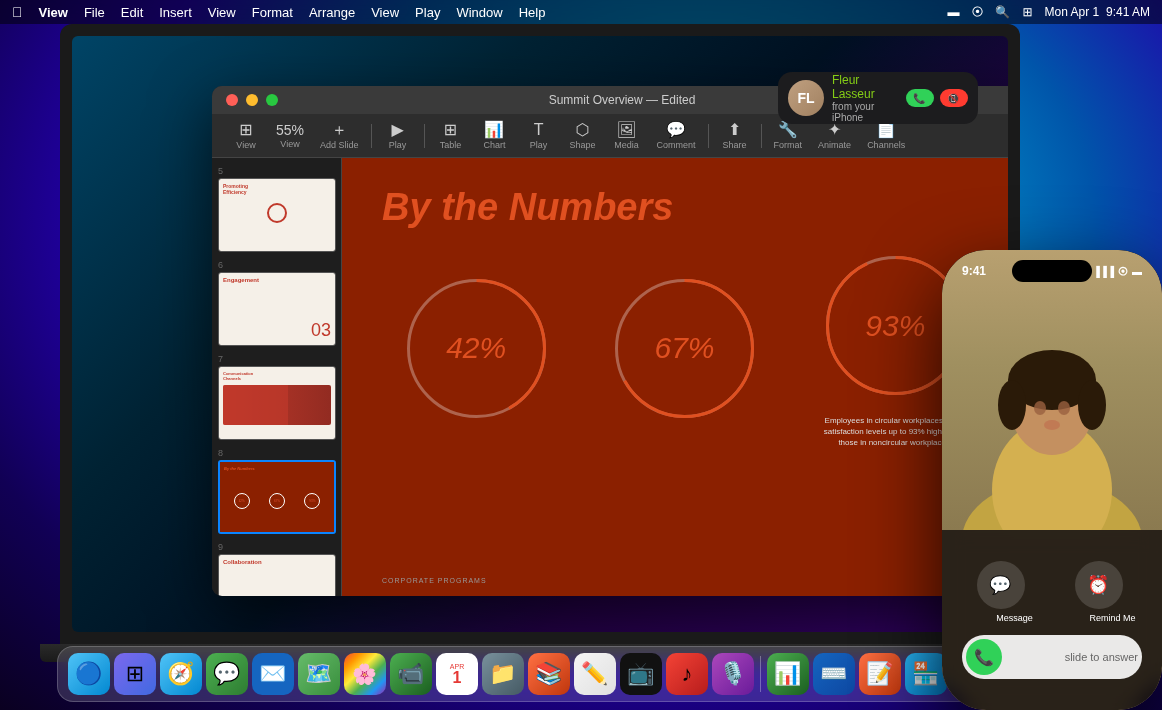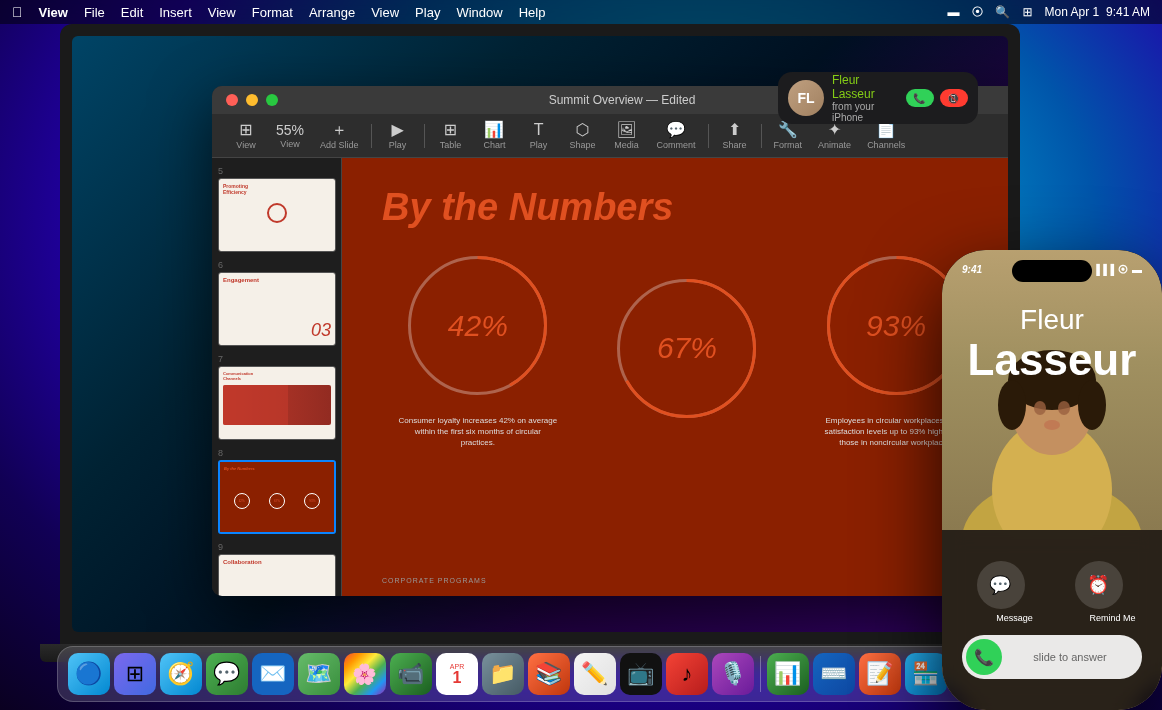--- a/index.html
+++ b/index.html
@@ -279,21 +279,21 @@
     }
 
     
     .s5 { background: #f5f0e8; }
     .s5-title { font-size: 5px; font-weight: 700; color: #c0392b; line-height: 1.2; }
     .s5-circle { width: 20px; height: 20px; border-radius: 50%; border: 2px solid #c0392b; margin: 4px auto; }
 
     
     .s6 { background: #f5f0e8; }
     .s6-title { font-size: 6px; font-weight: 700; color: #c0392b; }
-    .s6-num { font-size: 18px; font-weight: 300; color: #c0392b; text-align: right; margin-top: auto; font-style: italic; }
+    .s6-num { font-size: 18px; font-weight: 300; color: #c0392b; text-align: right; margin-top: auto; }
 
     
     .s7 { background: #f5f0e8; }
     .s7-title { font-size: 4px; font-weight: 700; color: #c0392b; }
 
     
     .s8 { background: #8b2000; }
     .s8-circles { display: flex; justify-content: space-around; align-items: center; flex: 1; }
     .s8-circle { width: 16px; height: 16px; border-radius: 50%; border: 1.5px solid white; display: flex; align-items: center; justify-content: center; }
     .s8-pct { font-size: 3px; color: #e05030; }
@@ -448,23 +448,22 @@
       right: 0;
       display: flex;
       justify-content: space-between;
       padding: 0 20px;
       z-index: 20;
       font-size: 11px;
       font-weight: 600;
       color: white;
     }
     .iphone-time {
-      font-size: 10px;
+      font-size: 12px;
       font-weight: 600;
-      font-style: italic;
     }
     .iphone-icons {
       display: flex;
       gap: 4px;
       align-items: center;
       font-size: 10px;
     }
 
     .caller-photo {
       position: absolute;
@@ -559,21 +558,21 @@
       height: 36px;
       border-radius: 50%;
       background: #30d158;
       display: flex;
       align-items: center;
       justify-content: center;
       font-size: 16px;
     }
     .slide-text {
       flex: 1;
-      text-align: center;
+      text-align: right;
       font-size: 11px;
       color: #666;
       font-weight: 500;
     }
 
     
     .dock-finder { background: linear-gradient(135deg, #4fc3f7, #0288d1); }
     .dock-launchpad { background: linear-gradient(135deg, #7b68ee, #4169e1); }
     .dock-safari { background: linear-gradient(135deg, #4fc3f7, #0078d7); }
     .dock-messages { background: linear-gradient(135deg, #4caf50, #2e7d32); }
@@ -778,21 +777,20 @@
             <div class="circles-container">
 
               <div class="circle-wrapper">
                 <div class="circle-svg-container">
                   <svg width="155" height="155" viewBox="0 0 155 155">
                     <circle cx="77.5" cy="77.5" r="68" fill="none" stroke="rgba(255,255,255,0.3)" stroke-width="3"></circle>
                     <circle cx="77.5" cy="77.5" r="68" fill="none" stroke="#e05020" stroke-width="3" stroke-dasharray="427.26" stroke-dashoffset="247.81" transform="rotate(-90 77.5 77.5)"></circle>
                   </svg>
                   <div class="circle-inner-text">42%</div>
                 </div>
-                <div class="caption-text">Consumer loyalty increases 42% on average within the first six months of circular practices.</div>
               </div>
 
               <div class="circle-wrapper">
                 <div class="circle-svg-container">
                   <svg width="155" height="155" viewBox="0 0 155 155">
                     <circle cx="77.5" cy="77.5" r="68" fill="none" stroke="rgba(255,255,255,0.3)" stroke-width="3"></circle>
                     <circle cx="77.5" cy="77.5" r="68" fill="none" stroke="#e05020" stroke-width="3" stroke-dasharray="427.26" stroke-dashoffset="141.0" transform="rotate(-90 77.5 77.5)"></circle>
                   </svg>
                   <div class="circle-inner-text">67%</div>
                 </div>
@@ -878,24 +876,20 @@
           <ellipse cx="110" cy="130" rx="44" ry="30" fill="#2a1a08"></ellipse>
           <ellipse cx="70" cy="155" rx="14" ry="25" fill="#2a1a08"></ellipse>
           <ellipse cx="150" cy="155" rx="14" ry="25" fill="#2a1a08"></ellipse>
 
           <ellipse cx="98" cy="158" rx="6" ry="7" fill="#9a6040" opacity="0.8"></ellipse>
           <ellipse cx="122" cy="158" rx="6" ry="7" fill="#9a6040" opacity="0.8"></ellipse>
           <ellipse cx="110" cy="175" rx="8" ry="5" fill="#c07050" opacity="0.7"></ellipse>
         </svg>
       </div>
 
-      <div class="caller-name-display">
-        <span class="caller-first-name">Fleur</span>
-        <span class="caller-last-name">Lasseur</span>
-      </div>
 
       <div class="call-bottom">
         <div class="call-actions-row">
           <div class="call-action-btn">
             <div class="call-action-circle">
               <span>💬</span>
             </div>
             <span class="call-action-label">Message</span>
           </div>
           <div class="call-action-btn">

